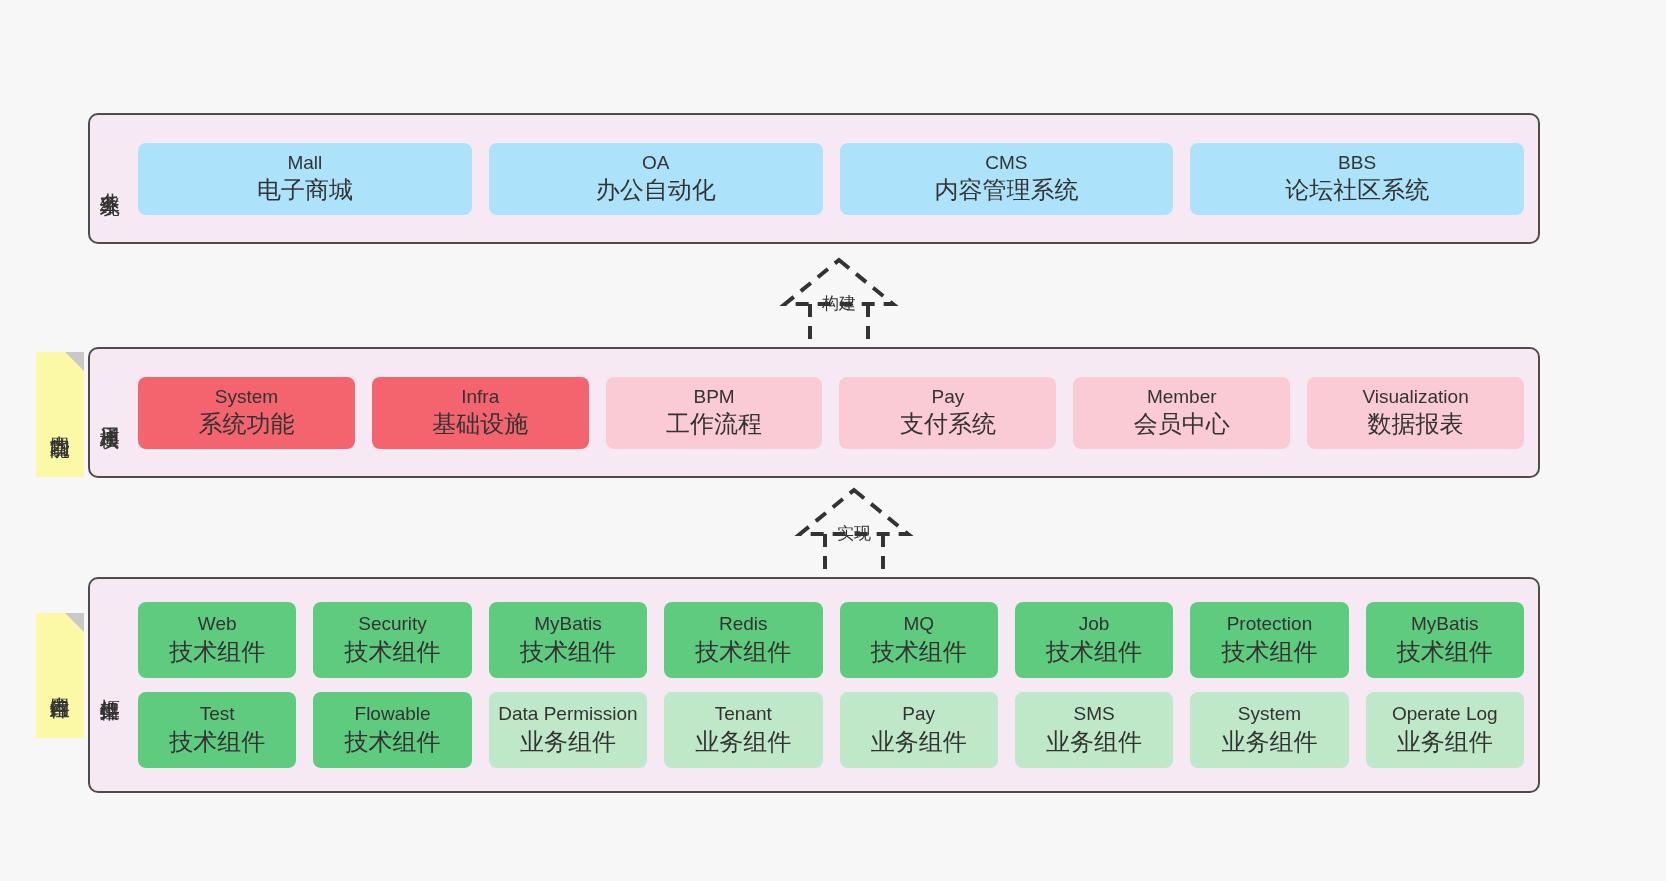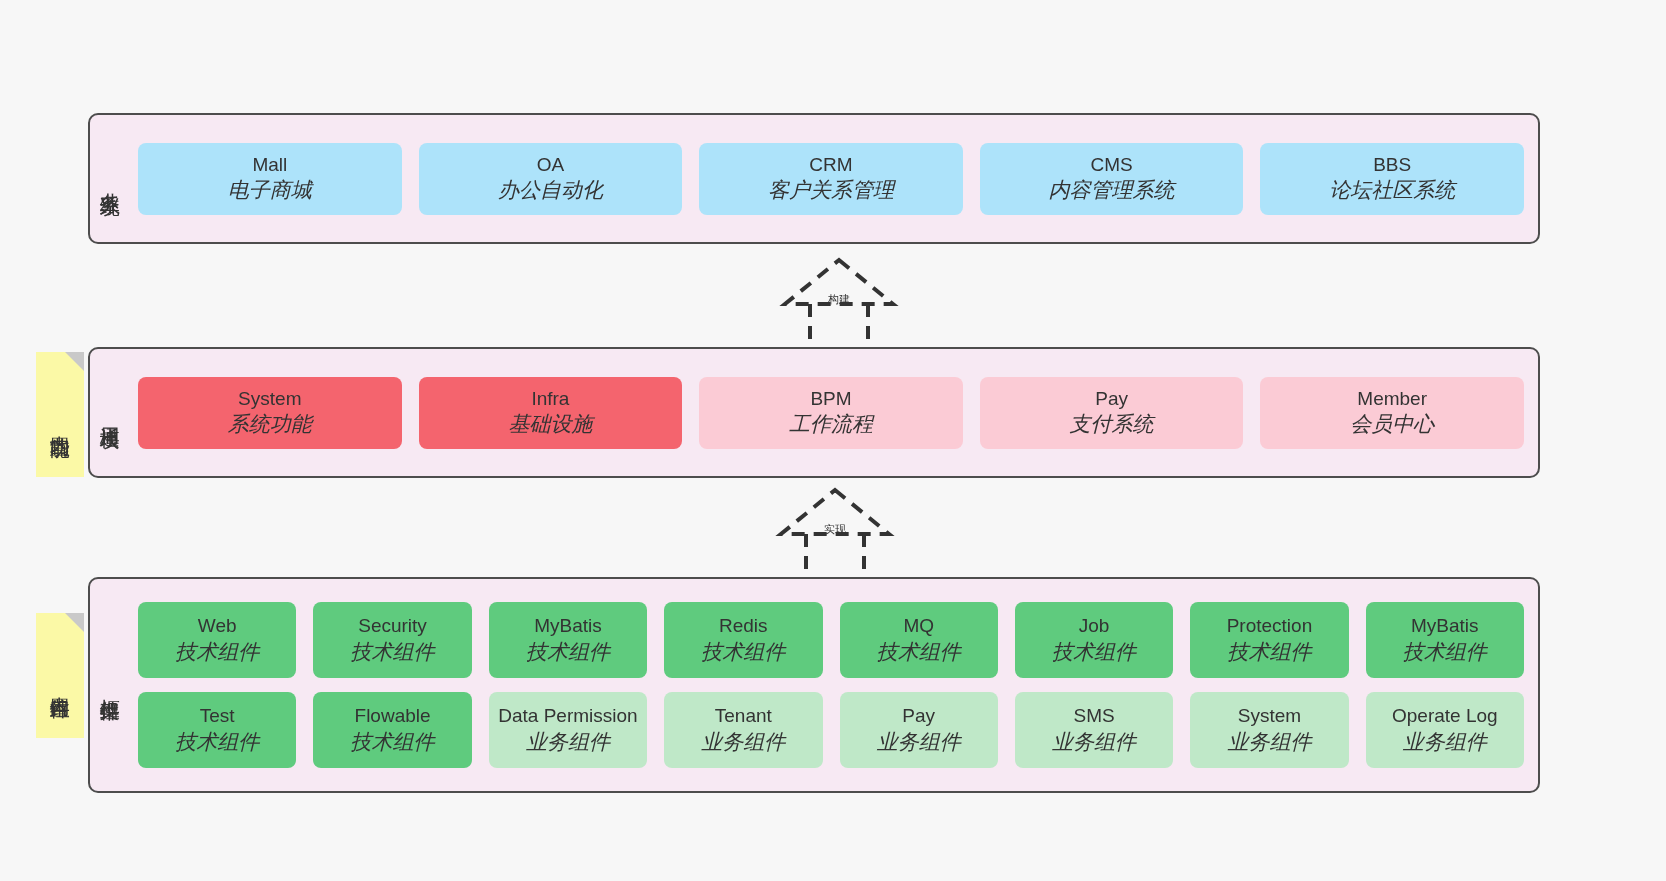--- a/index.html
+++ b/index.html
@@ -68,21 +68,21 @@
     display: flex;
     flex-direction: column;
     align-items: center;
     justify-content: center;
     text-align: center;
     box-sizing: border-box;
     padding: 6px 4px;
     line-height: 1.28;
   }
   .card .t1 { font-size: 19px; }
-  .card .t2 { font-size: 21px; font-style: italic; }
+  .card .t2 { font-size: 24px; }
 
   .c-blue       { background: #ade3fa; }
   .c-red        { background: #f4646e; }
   .c-pink       { background: #fbcbd5; }
   .c-green      { background: #5fcb7e; }
   .c-greenlight { background: #bfe8c8; }
 
   
   #layer-business { left: 88px;  top: 113px; width: 1452px; height: 131px; }
   #layer-business .card { height: 72px; }
@@ -123,28 +123,28 @@
   #note-builtin-function  { left: 36px; top: 352px; height: 125px; }
   #note-builtin-component { left: 36px; top: 613px; height: 125px; }
 
   
   .arrow {
     position: absolute;
     width: 170px;
     height: 100px;
   }
   #arrow-build   { left: 754px; top: 254px; }
-  #arrow-realize { left: 750px; top: 484px; }
+  #arrow-realize { left: 769px; top: 484px; }
   .arrow svg { display: block; }
   .arrow-label {
     position: absolute;
     left: 50%;
     transform: translateX(-50%);
     top: 38px;
-    font-size: 11px;
+    font-size: 17px;
     color: #333333;
     background: transparent;
     white-space: nowrap;
     user-select: none;
   }
 </style>
 </head>
 <body>
 
 <div class="canvas">
@@ -155,24 +155,20 @@
       <div class="row">
         <div class="card c-blue">
           <span class="t1">Mall</span>
           <span class="t2">电子商城</span>
         </div>
         <div class="card c-blue">
           <span class="t1">OA</span>
           <span class="t2">办公自动化</span>
         </div>
         <div class="card c-blue">
-          <span class="t1">CRM</span>
-          <span class="t2">客户关系管理</span>
-        </div>
-        <div class="card c-blue">
           <span class="t1">CMS</span>
           <span class="t2">内容管理系统</span>
         </div>
         <div class="card c-blue">
           <span class="t1">BBS</span>
           <span class="t2">论坛社区系统</span>
         </div>
       </div>
     </div>
   </div>
@@ -206,20 +202,24 @@
           <span class="t2">工作流程</span>
         </div>
         <div class="card c-pink">
           <span class="t1">Pay</span>
           <span class="t2">支付系统</span>
         </div>
         <div class="card c-pink">
           <span class="t1">Member</span>
           <span class="t2">会员中心</span>
         </div>
+        <div class="card c-pink">
+          <span class="t1">Visualization</span>
+          <span class="t2">数据报表</span>
+        </div>
       </div>
     </div>
   </div>
 
   <div class="arrow" id="arrow-realize">
     <svg width="170" height="100" viewBox="0 0 170 100" xmlns="http://www.w3.org/2000/svg">
       <path d="M85 6 L139 50 L31 50 Z" fill="none" stroke="#333333" stroke-width="4" stroke-dasharray="13,9" stroke-linejoin="miter"></path>
       <path d="M56 50 L56 98 M114 50 L114 98 M56 98 L114 98" fill="none" stroke="#333333" stroke-width="4" stroke-dasharray="13,9"></path>
     </svg>
     <span class="arrow-label">实现</span>

